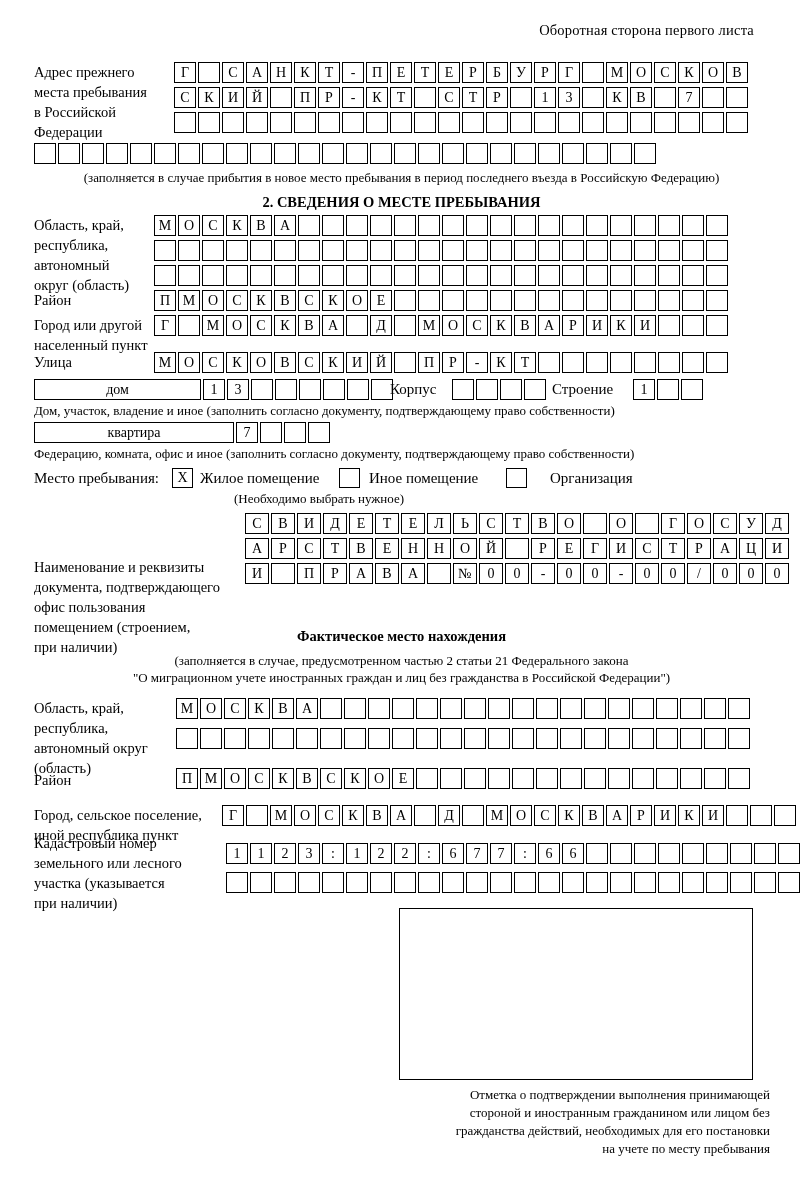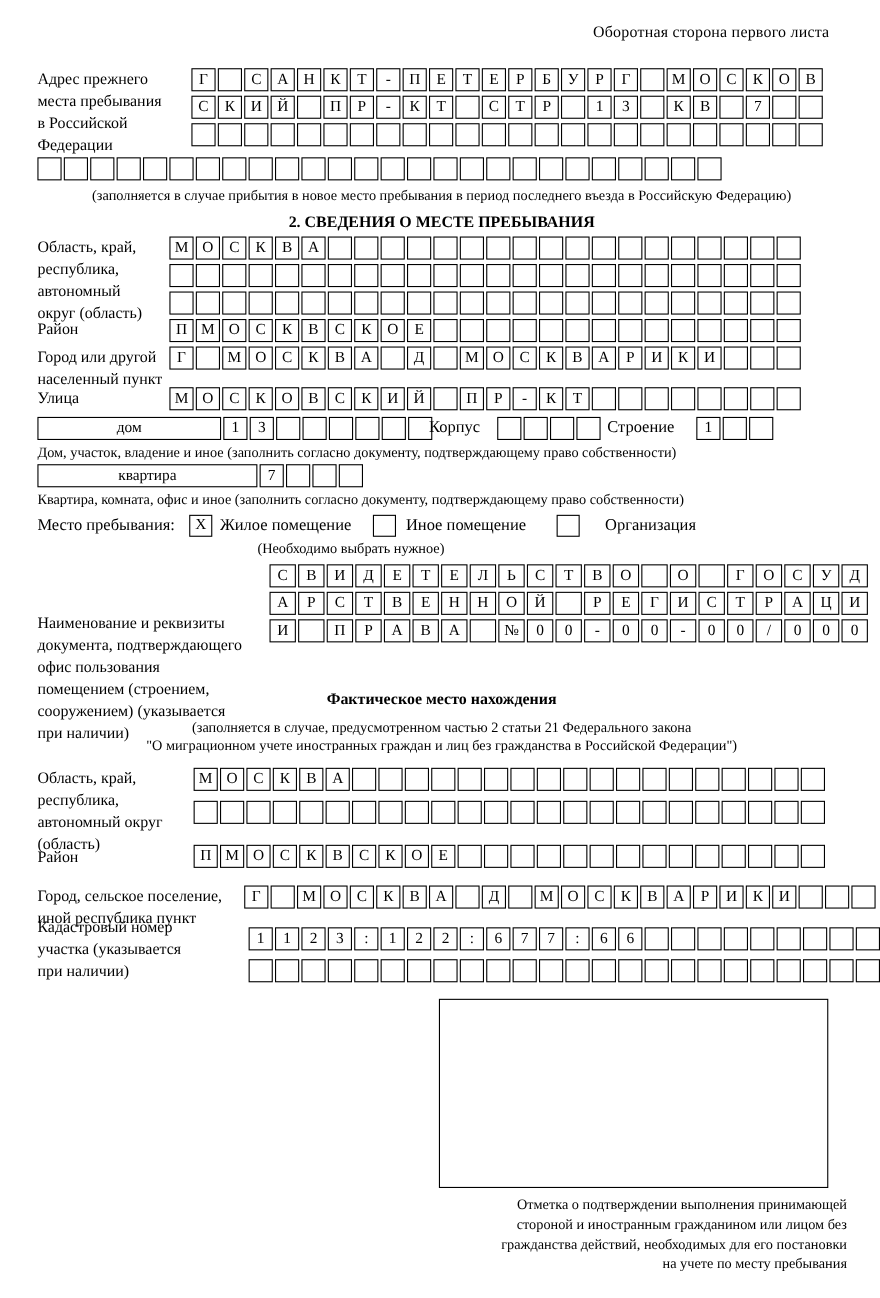--- a/index.html
+++ b/index.html
@@ -418,37 +418,36 @@
 
   <div class="row tinynote" style="left:34px; top:403px; width:700px;">Дом, участок, владение и иное (заполнить согласно документу, подтверждающему право собственности)</div>
 
   <div class="row box wide-box" style="left:34px; top:422px; width:200px;">квартира</div>
   <div class="row cells" id="s2flat" style="left:236px; top:422px;">
       <div class="cell filled">7</div>
       <div class="cell"></div>
       <div class="cell"></div>
       <div class="cell"></div>
     </div>
-  <div class="row tinynote" style="left:34px; top:446px; width:700px;">Квартира, комната, офис и иное (заполнить согласно документу, подтверждающему право собственности)</div>
+  <div class="row tinynote" style="left:34px; top:446px; width:700px;">Федерацию, комната, офис и иное (заполнить согласно документу, подтверждающему право собственности)</div>
 
   <div class="inline-label" style="left:34px; top:470px;">Место пребывания:</div>
   <div class="row box" style="left:172px; top:468px; width:21px; height:20px; text-align:center; font-size:14px; line-height:18px;">X</div>
   <div class="inline-label" style="left:200px; top:470px;">Жилое помещение</div>
   <div class="row box" style="left:339px; top:468px; width:21px; height:20px; text-align:center; font-size:14px; line-height:18px;"></div>
   <div class="inline-label" style="left:369px; top:470px;">Иное помещение</div>
   <div class="row box" style="left:506px; top:468px; width:21px; height:20px; text-align:center; font-size:14px; line-height:18px;"></div>
   <div class="inline-label" style="left:550px; top:470px;">Организация</div>
   <div class="row tinynote" style="left:234px; top:491px;">(Необходимо выбрать нужное)</div>
 
   <div class="labelblock" style="left:34px; top:513px; width:210px;margin-top:44px;">
     <div>Наименование и реквизиты</div>
     <div>документа, подтверждающего</div>
     <div>офис пользования</div>
     <div>помещением (строением,</div>
-    <div>сооружением) (указывается</div>
     <div>при наличии)</div>
   </div>
   <div class="row cells" id="s2doc0" style="left:245px; top:513px;">
       <div class="cell filled" style="width: 24px;">С</div>
       <div class="cell filled" style="width: 24px;">В</div>
       <div class="cell filled" style="width: 24px;">И</div>
       <div class="cell filled" style="width: 24px;">Д</div>
       <div class="cell filled" style="width: 24px;">Е</div>
       <div class="cell filled" style="width: 24px;">Т</div>
       <div class="cell filled" style="width: 24px;">Е</div>
@@ -633,20 +632,21 @@
       <div class="cell filled">И</div>
       <div class="cell filled">К</div>
       <div class="cell filled">И</div>
       <div class="cell"></div>
       <div class="cell"></div>
       <div class="cell"></div>
     </div>
 
   <div class="labelblock" style="left:34px; top:833px; width:190px;">
     <div>Кадастровый номер</div>
+    <div>земельного или лесного</div>
     <div>участка (указывается</div>
     <div>при наличии)</div>
   </div>
   <div class="row cells" id="alcad0" style="left:226px; top:843px;">
       <div class="cell filled">1</div>
       <div class="cell filled">1</div>
       <div class="cell filled">2</div>
       <div class="cell filled">3</div>
       <div class="cell filled">:</div>
       <div class="cell filled">1</div>

